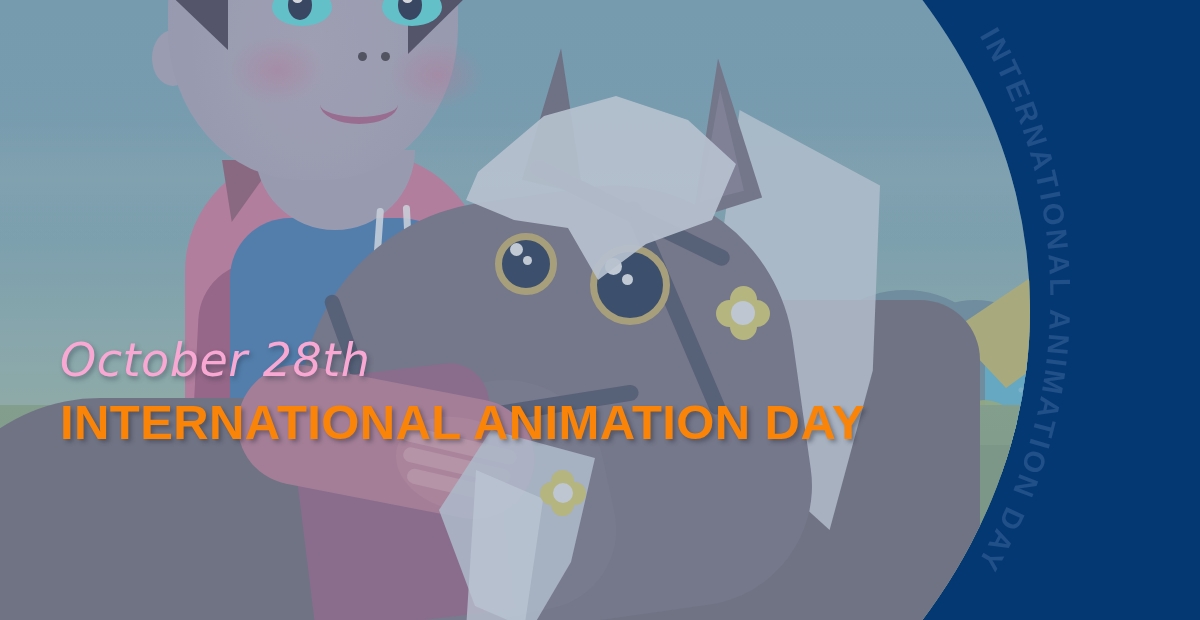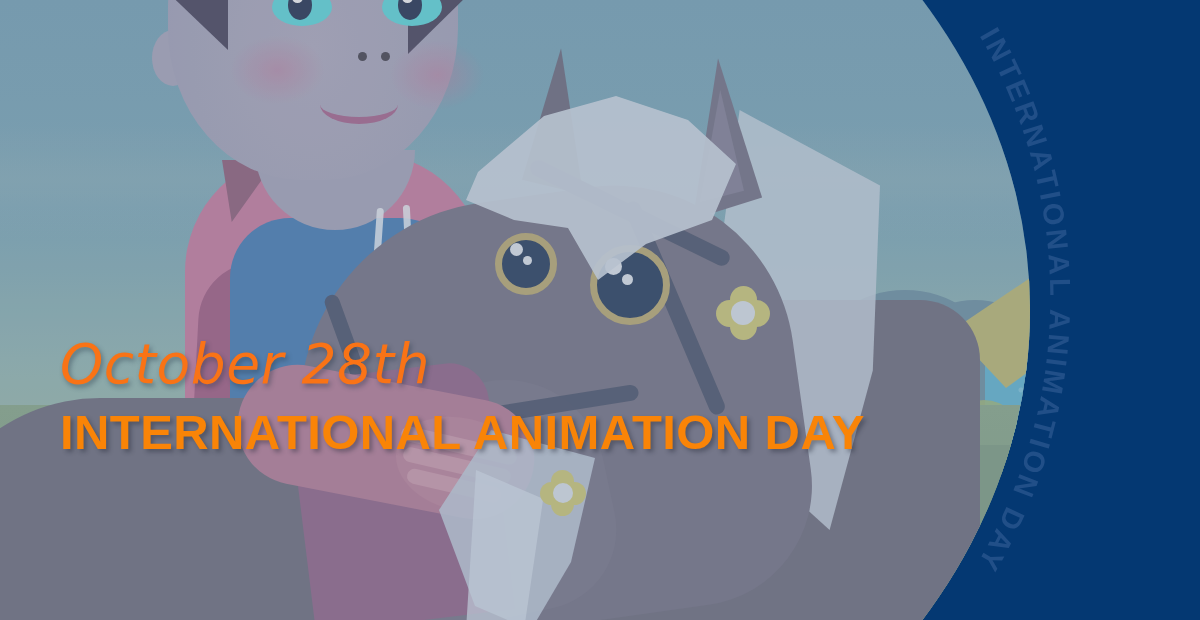--- a/index.html
+++ b/index.html
@@ -311,23 +311,23 @@
   }
 
   
   .text-block{
     position:absolute;left:60px;top:336px;
     z-index:40;
   }
   .kicker{
     font-family:"DejaVu Sans", sans-serif;
     font-style:italic;
-    font-size:55px;
+    font-size:46px;
     font-weight:400;
-    color:#f97316;
+    color:#f9a8d4;
     letter-spacing:.5px;
     line-height:1.05;
     text-shadow:2px 3px 5px rgba(40,55,70,.45);
     white-space:nowrap;
   }
   .headline{
     margin-top:14px;
     font-family:"Liberation Sans", sans-serif;
     font-size:49px;
     font-weight:700;

